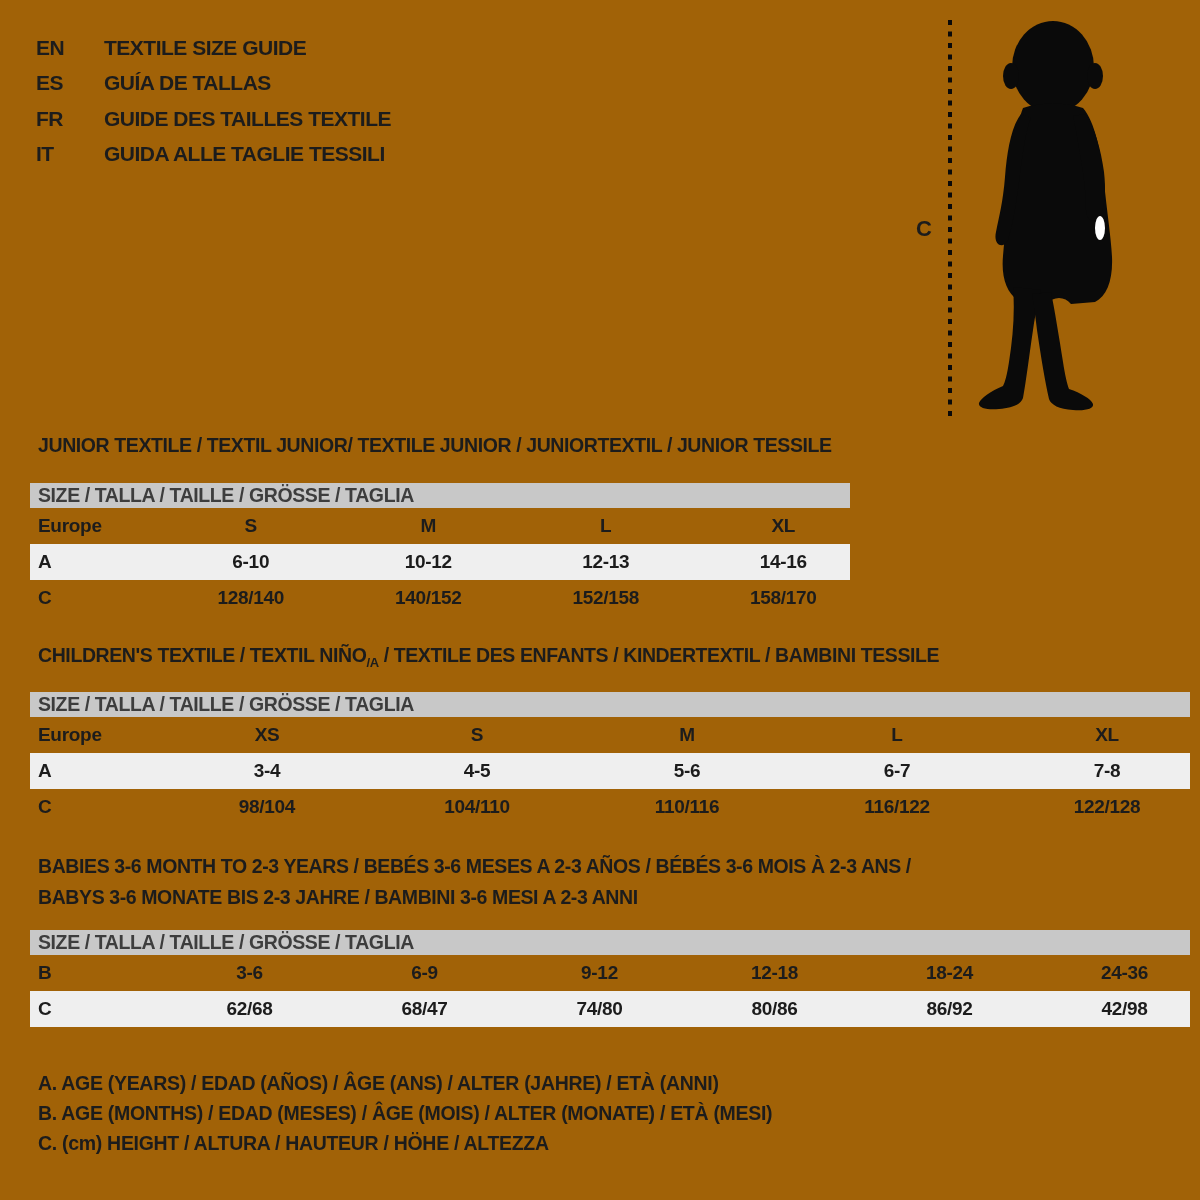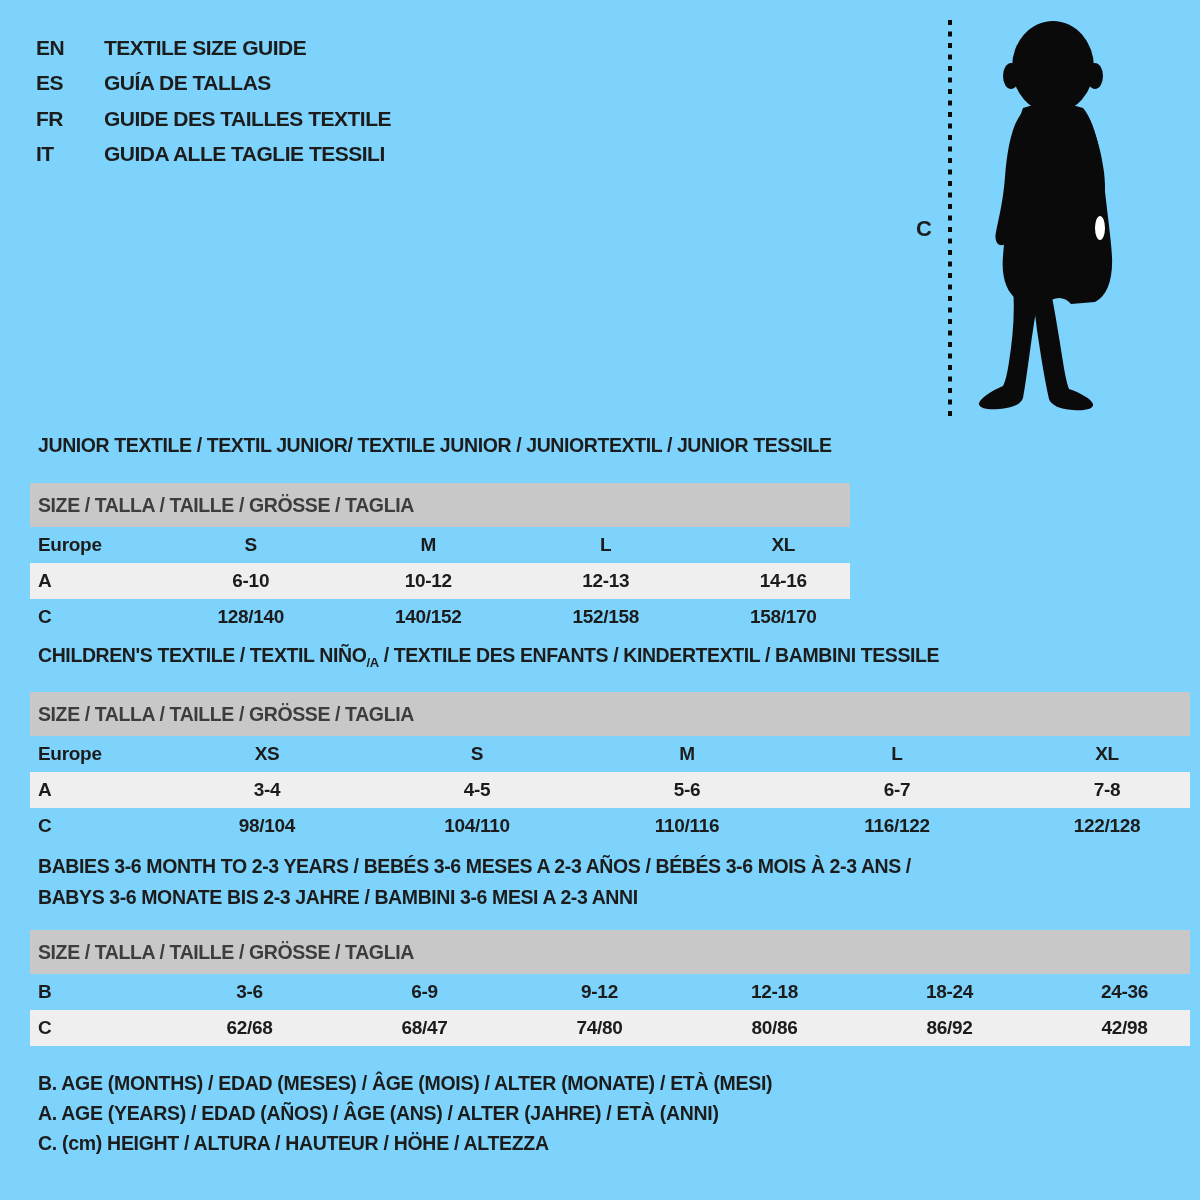--- a/index.html
+++ b/index.html
@@ -1,16 +1,16 @@
 <!DOCTYPE html>
 <html><head>
 <meta charset="utf-8">
 <style>
   html,body{margin:0;padding:0;background:#ffffff;}
-  .canvas{position:relative;width:1200px;height:1200px;background:#7dd3fc;overflow:hidden;
+  .canvas{position:relative;width:1200px;height:1200px;background:#a16207;overflow:hidden;
           font-family:"Liberation Sans",sans-serif;color:#1c1c1c;}
 
   
   .langs{position:absolute;left:36px;top:30px;}
   .lang-row{display:flex;height:35.5px;align-items:center;font-weight:bold;font-size:21px;letter-spacing:-0.5px;}
   .lang-code{width:68px;}
   .lang-label{white-space:nowrap;}
 
   
   .figure-svg{position:absolute;left:933px;top:12px;}
@@ -21,21 +21,21 @@
   .junior-title{top:434px;}
   .children-title{top:644px;text-align:right;}
   .babies-title{top:851px;line-height:31px;}
   .sub{font-size:13px;vertical-align:sub;}
 
   
   .table{position:absolute;left:30px;}
   .junior-table{top:483px;width:820px;}
   .children-table{top:692px;width:1160px;}
   .babies-table{top:930px;width:1160px;}
-  .band{height:44px;background:#c8c8c8;color:#3d3d3d;font-weight:bold;font-size:19.5px;
+  .band{height:25px;background:#c8c8c8;color:#3d3d3d;font-weight:bold;font-size:19.5px;
         display:flex;align-items:center;padding-left:8px;letter-spacing:-0.4px;box-sizing:border-box;}
   .trow{display:flex;height:36px;align-items:center;font-weight:bold;font-size:19px;letter-spacing:-0.3px;gap:44px;}
   .trow.alt{background:#efefef;}
   .tlabel{width:110px;padding-left:8px;box-sizing:border-box;}
   .tcell{flex:1;text-align:center;}
 
   
   .notes{position:absolute;left:38px;top:1068px;font-weight:bold;font-size:19.5px;letter-spacing:-0.3px;}
   .note-line{height:30px;line-height:30px;white-space:nowrap;}
 </style>
@@ -164,18 +164,18 @@
       <span class="tcell">62/68</span>
       <span class="tcell">68/47</span>
       <span class="tcell">74/80</span>
       <span class="tcell">80/86</span>
       <span class="tcell">86/92</span>
       <span class="tcell">42/98</span>
     </div>
   </div>
 
   <div class="notes">
+    <div class="note-line">A. AGE (YEARS) / EDAD (AÑOS) / ÂGE (ANS) / ALTER (JAHRE) / ETÀ (ANNI)</div>
     <div class="note-line">B. AGE (MONTHS) / EDAD (MESES) / ÂGE (MOIS) / ALTER (MONATE) / ETÀ (MESI)</div>
-    <div class="note-line">A. AGE (YEARS) / EDAD (AÑOS) / ÂGE (ANS) / ALTER (JAHRE) / ETÀ (ANNI)</div>
     <div class="note-line">C. (cm) HEIGHT / ALTURA / HAUTEUR / HÖHE / ALTEZZA</div>
   </div>
 
 </div>
 
 </body></html>

